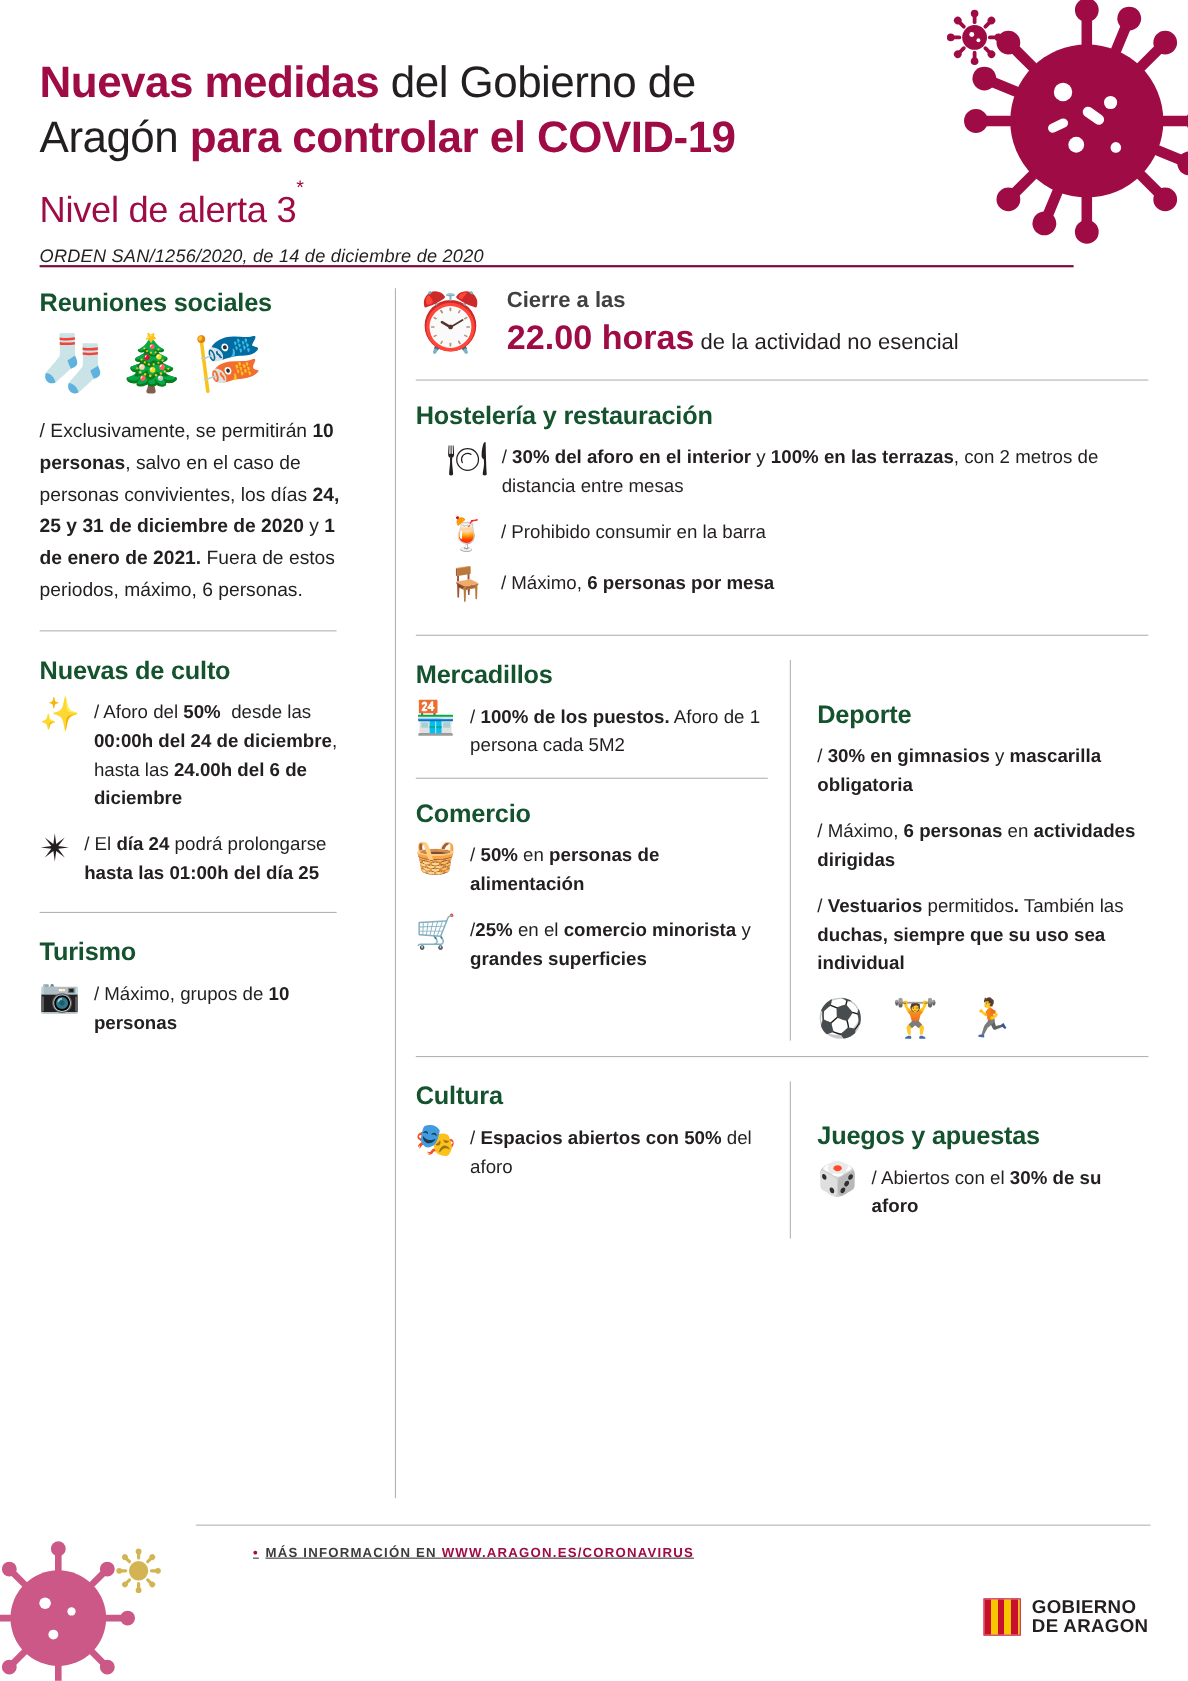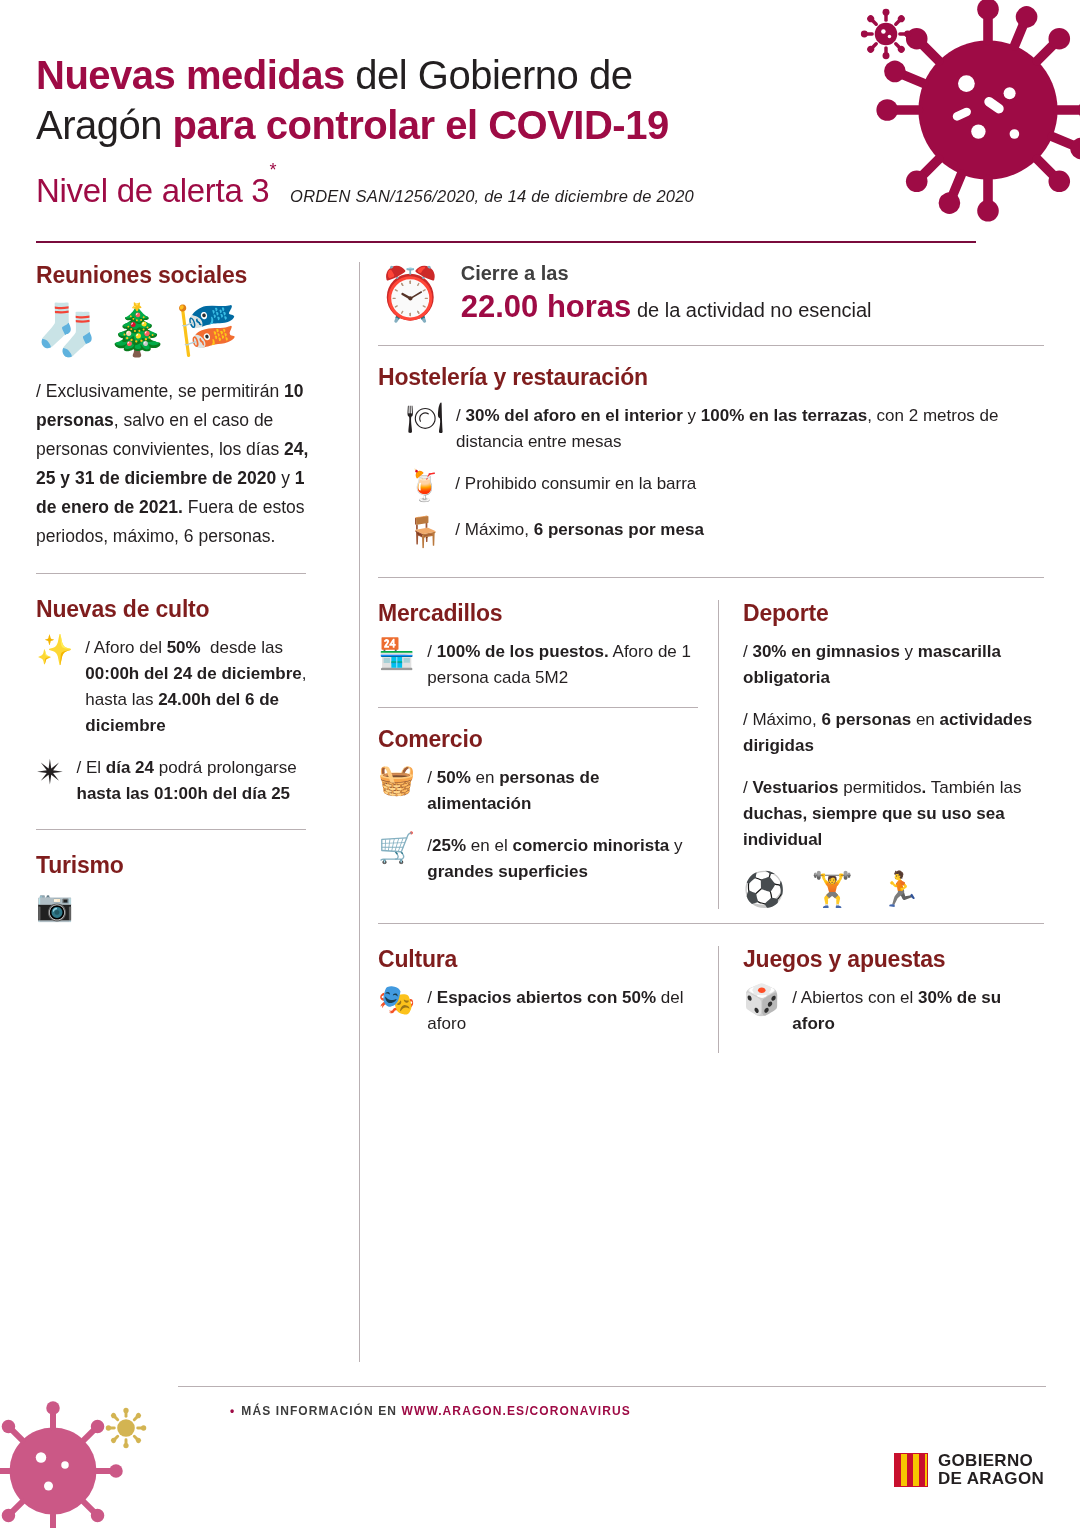--- a/index.html
+++ b/index.html
@@ -44,20 +44,21 @@
   }
   .title-line .dark {
     color: #231f20;
     font-weight: 400;
   }
   .subtitle-row {
     display: flex;
     align-items: baseline;
     margin-top: 22px;
     gap: 14px;
+    flex-direction: column;
   }
   .alert-level {
     font-size: 33px;
     color: #9e0b45;
     font-weight: 400;
     letter-spacing: -0.3px;
   }
   .alert-level sup {
     font-size: 18px;
     top: -14px;
@@ -130,21 +131,21 @@
     height: 1100px;
   }
   .col-right {
     flex: 1;
     display: flex;
     flex-direction: column;
   }
 
   h2.sec {
     font-size: 23px;
-    color: #7f1d1d;
+    color: #14532d;
     font-weight: 700;
     margin: 0 0 12px 0;
     letter-spacing: -0.2px;
   }
 
   .para {
     font-size: 17.5px;
     line-height: 29px;
     color: #231f20;
   }
@@ -200,21 +201,21 @@
     font-weight: 700;
     color: #9e0b45;
   }
 
   
   .two-col {
     display: flex;
     margin-top: 4px;
   }
   .two-col .c1 { width: 340px; padding-right: 20px; box-sizing: border-box; }
-  .two-col .c2 { flex: 1; padding-left: 24px; box-sizing: border-box; }
+  .two-col .c2 { flex: 1; padding-left: 24px; box-sizing: border-box; margin-top: 36px; }
 
   .sep-h {
     height: 1px;
     background: #b9b0b3;
     margin: 14px 0 18px 0;
   }
 
   
   .vsep {
     width: 1px;
@@ -232,20 +233,21 @@
     background: #b9b0b3;
   }
   .footer-note {
     position: absolute;
     left: 230px;
     top: 1404px;
     font-size: 12px;
     letter-spacing: 1.1px;
     color: #3c3c3c;
     font-weight: 600;
+    text-decoration: underline;
   }
   .footer-note .bullet { color: #9e0b45; margin-right: 6px; }
   .footer-note .url { color: #9e0b45; font-weight: 700; }
 
   .gov-logo {
     position: absolute;
     right: 36px;
     top: 1452px;
     display: flex;
     align-items: center;
@@ -459,20 +461,21 @@
       <div class="item">
         <span class="star">✴</span>
         <span class="txt">/ El <b>día 24</b> podrá prolongarse <b>hasta las 01:00h del día 25</b></span>
       </div>
 
       <div class="hr short"></div>
 
       <h2 class="sec">Turismo</h2>
       <div class="item">
         <span class="emoji">📷</span>
+        <span class="txt">/ Máximo, grupos de <b>10 personas</b></span>
       </div>
     </div>
 
     <div class="vdiv"></div>
 
     <div class="col-right">
 
       <div class="banner">
         <span class="clock">⏰</span>
         <div class="banner-text">

